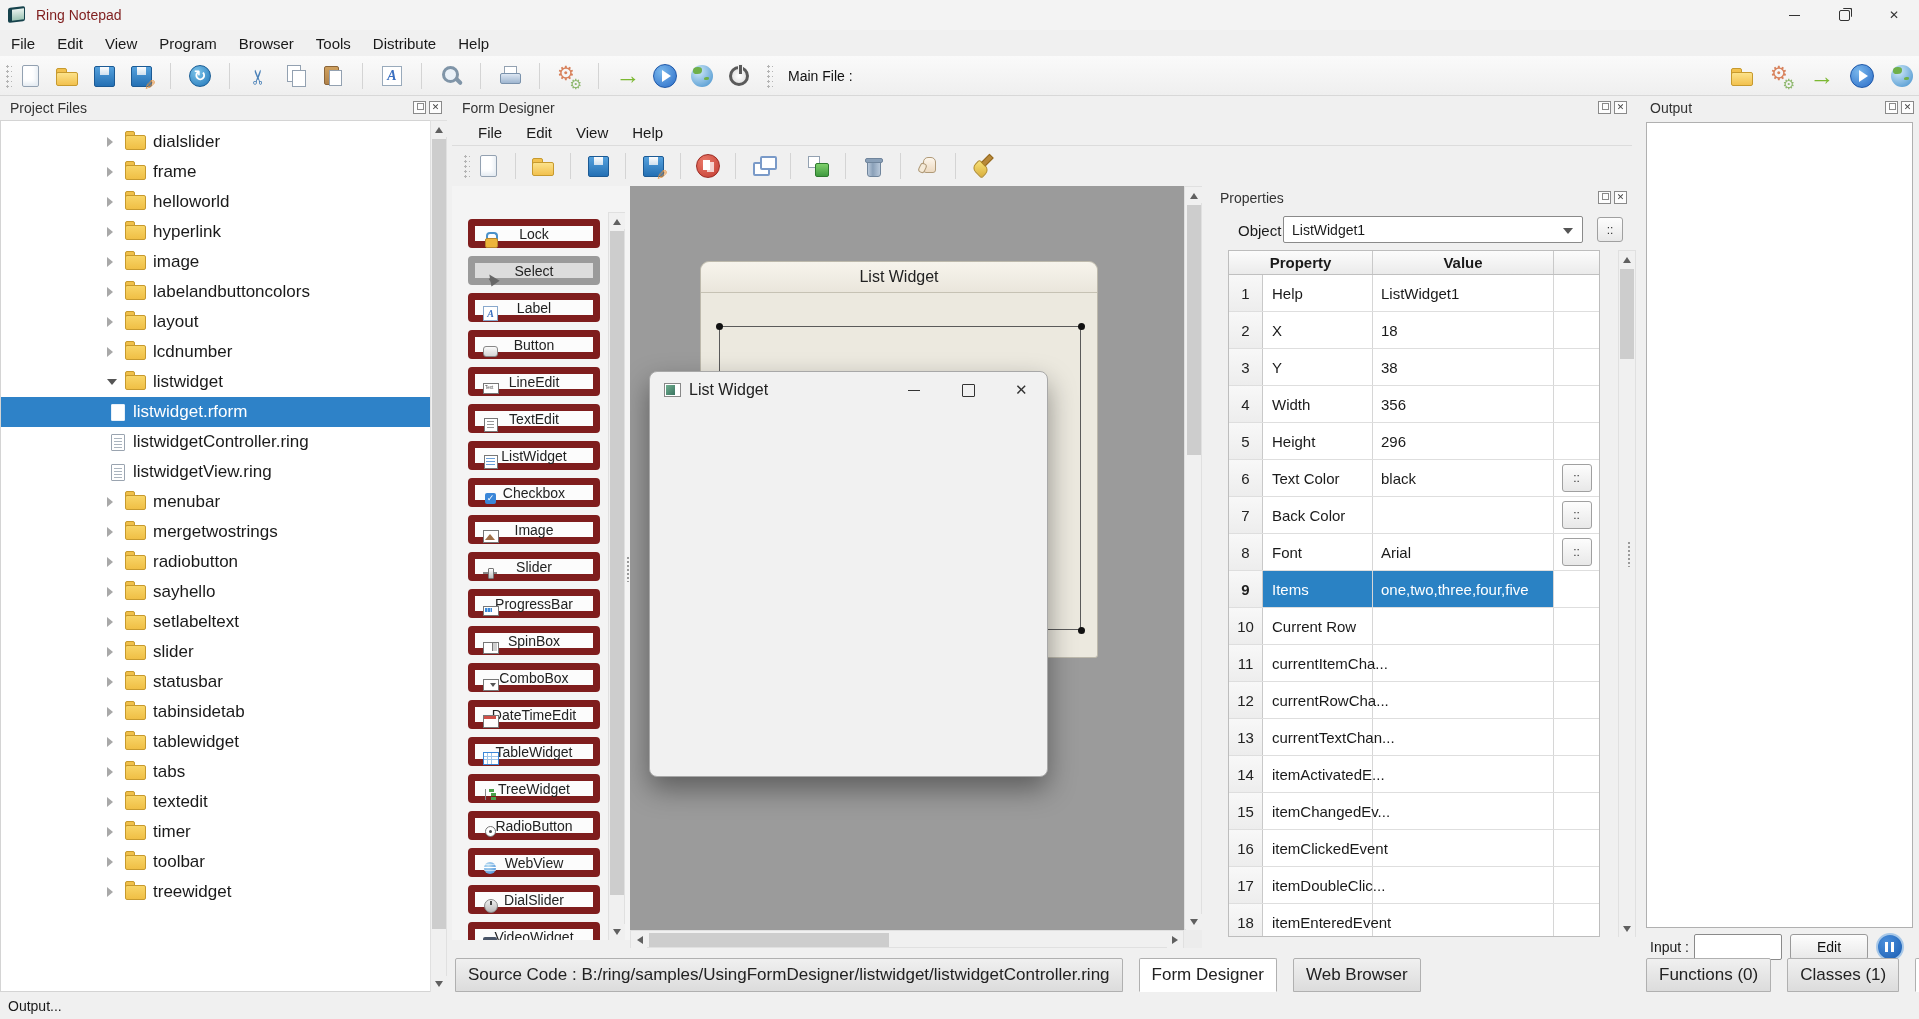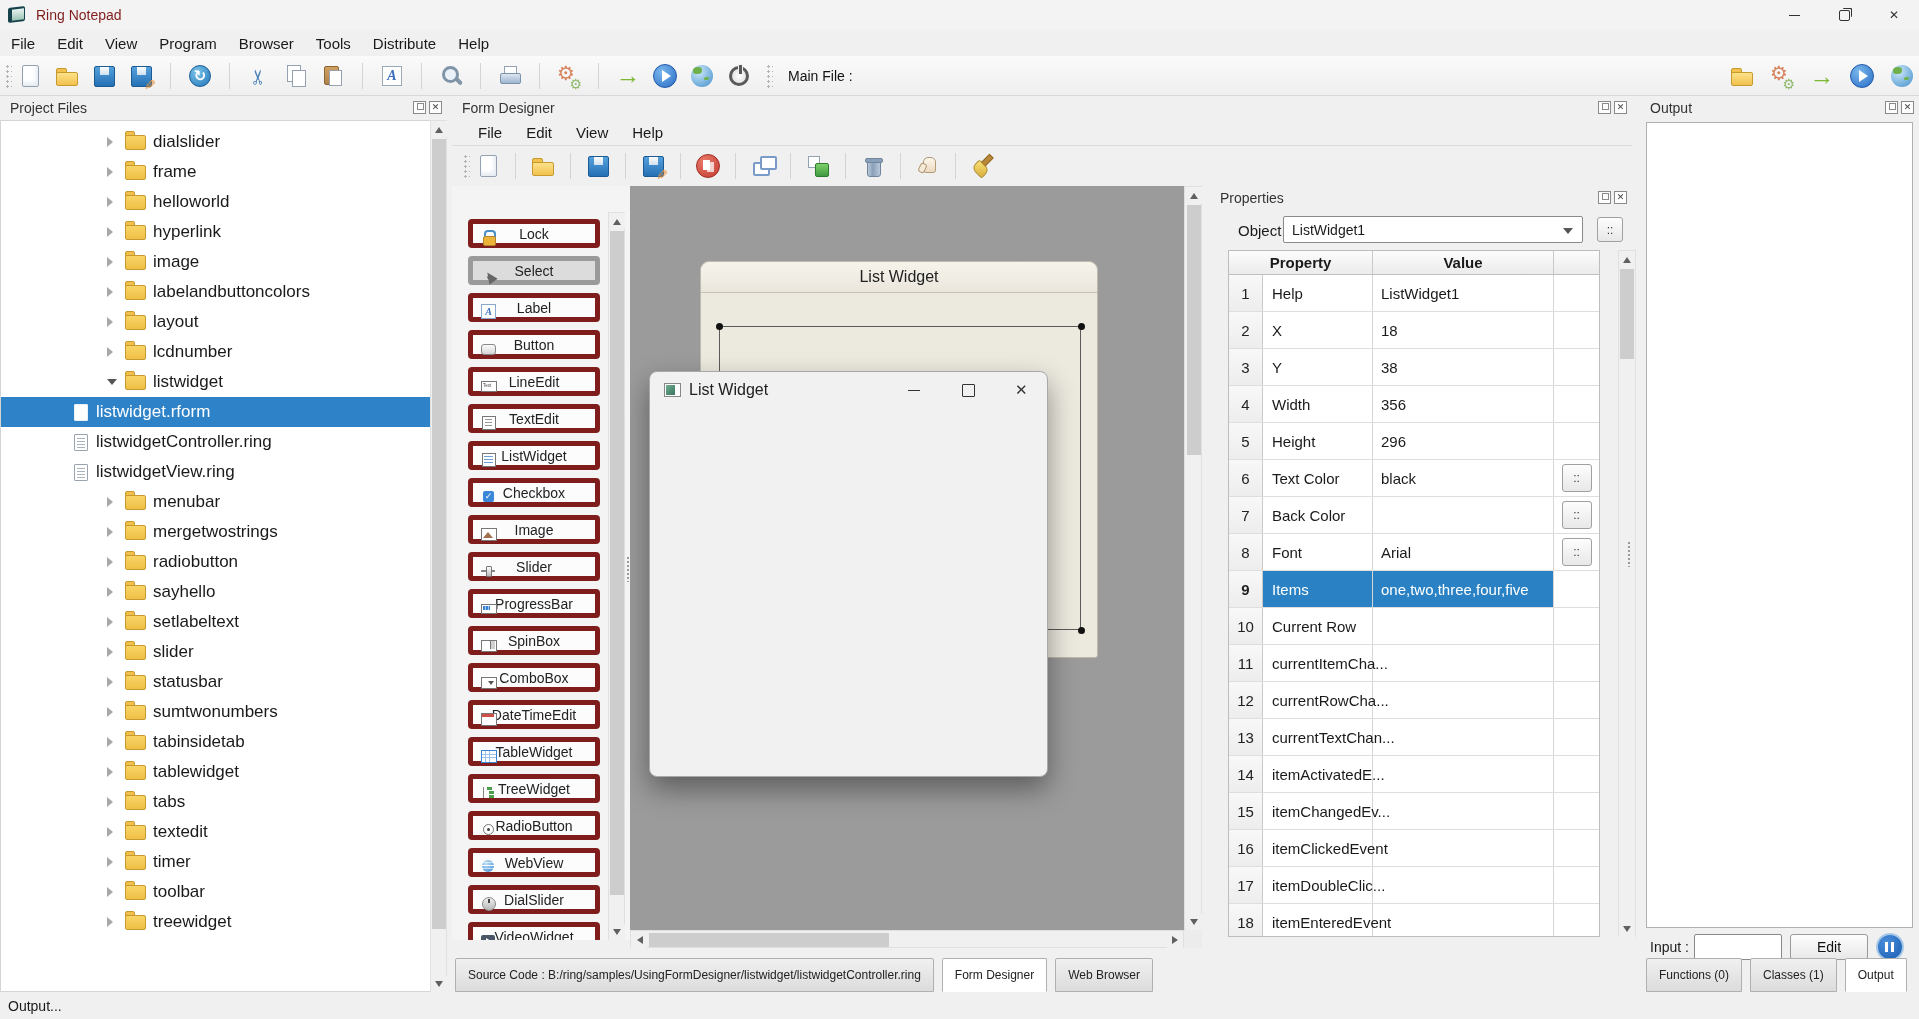--- a/index.html
+++ b/index.html
@@ -90,21 +90,21 @@
   .sarr.up::before{border-bottom:6px solid #606060;top:2px;}
   .sarr.down::before{border-top:6px solid #606060;}
   .sarr.left::before{border-right:6px solid #606060;left:2px;top:4px;}
   .sarr.right::before{border-left:6px solid #606060;top:4px;left:5px;}
   .sthumb{position:absolute;background:#cdcdcd;}
 
   
   .panel-left{position:absolute;left:0;top:96px;width:447px;height:896px;background:#f0f0f0;}
   .tree{position:absolute;left:0;top:24px;width:447px;height:872px;background:#fff;border:1px solid #d4d4d4;overflow:hidden;padding-top:6px;}
   .trow{height:30px;display:flex;align-items:center;font-size:17px;position:relative;padding-left:106px;}
-  .trow.file{padding-left:73px;}
+  .trow.file{padding-left:110px;}
   .tree-arrow{width:18px;flex:none;display:flex;align-items:center;}
   .tree-arrow::before{content:"";border-top:5px solid transparent;border-bottom:5px solid transparent;border-left:6px solid #a8a8a8;}
   .tree-arrow.exp::before{border-left:5px solid transparent;border-right:5px solid transparent;border-top:6px solid #555;border-bottom:none;}
   .tf-folder{width:20px;height:14px;flex:none;position:relative;margin-right:8px;}
   .tf-folder::before{content:"";position:absolute;left:0;top:-4px;width:8px;height:5px;background:#f0c04a;border:1px solid #c79a2e;border-radius:2px 2px 0 0;}
   .tf-folder::after{content:"";position:absolute;left:0;top:0;width:19px;height:13px;background:linear-gradient(#f8d568,#f0bf45);border:1px solid #c79a2e;border-radius:2px;}
   .tf-page,.tf-doc{width:14px;height:17px;flex:none;background:#fff;border:1px solid #9aa4b0;border-radius:1px;margin-right:8px;position:relative;}
   .tf-doc::before{content:"";position:absolute;left:2px;top:3px;right:2px;height:10px;background:repeating-linear-gradient(#aab4be 0 1px,transparent 1px 3px);}
   .trow.sel{background:#2e82c8;color:#fff;}
   .trow.sel .tf-page{border-color:#e8f0f8;}
@@ -112,21 +112,21 @@
   
   .fd-area{position:absolute;left:452px;top:96px;width:1180px;height:896px;background:#f0f0f0;}
   .fd-menubar{position:absolute;left:0;top:24px;width:1180px;height:26px;display:flex;align-items:center;padding-left:14px;border-bottom:1px solid #dcdcdc;}
   .fd-menubar .menu-item{padding:0 12px;}
   .fd-toolbar{position:absolute;left:0;top:50px;width:1180px;height:40px;display:flex;align-items:center;padding-left:6px;}
   .fd-toolbar .ticons{gap:9px;}
 
   .toolbox{position:absolute;left:0;top:90px;width:178px;height:754px;background:#f4f4f4;overflow:hidden;}
   .toolbox-head{position:absolute;left:0;top:90px;width:178px;height:24px;}
   .tool-list{position:absolute;left:16px;top:33px;width:132px;}
-  .tool-btn{height:29px;margin-bottom:8px;background:#fcfcfc;border:5px solid #7f1d1d;border-radius:4px;position:relative;display:flex;align-items:center;justify-content:center;font-size:14px;color:#222;}
+  .tool-btn{height:29px;margin-bottom:8px;background:#fcfcfc;border:7px solid #7f1d1d;border-radius:4px;position:relative;display:flex;align-items:center;justify-content:center;font-size:14px;color:#222;}
   .tool-btn.active{background:#dcdcdc;border-color:#9a9a9a;}
   .tool-btn .mi{position:absolute;left:8px;top:6px;}
   .mi{width:15px;height:15px;position:relative;flex:none;}
 
   .m-lock::before{content:"";position:absolute;left:3px;top:0;width:8px;height:7px;border:2px solid #4a90c8;border-bottom:none;border-radius:4px 4px 0 0;}
   .m-lock::after{content:"";position:absolute;left:2px;top:6px;width:11px;height:8px;background:#edb43a;border:1px solid #b8862a;border-radius:2px;}
   .m-cursor::before{content:"";position:absolute;left:3px;top:0;border:5px solid transparent;border-bottom:11px solid #666;transform:rotate(-35deg);}
   .m-cursor::after{content:"";position:absolute;left:7px;top:9px;width:2px;height:5px;background:#666;transform:rotate(-35deg);}
   .m-label{background:#fff;border:1px solid #88a8cc;}
   .m-label::before{content:"A";position:absolute;inset:0;display:flex;align-items:center;justify-content:center;font:italic bold 10px "Liberation Serif","DejaVu Serif",serif;color:#3a6fc0;}
@@ -211,21 +211,21 @@
   .outpanel{position:absolute;left:1640px;top:96px;width:279px;height:896px;background:#f0f0f0;}
   .console{position:absolute;left:6px;top:26px;width:267px;height:806px;background:#fff;border:1px solid #b0b0b0;}
   .inrow{position:absolute;left:0;top:837px;width:279px;height:28px;display:flex;align-items:center;font-size:14px;}
   .in-label{margin-left:10px;}
   .in-box{position:absolute;left:54px;top:1px;width:88px;height:26px;border:1px solid #8a8a8a;border-radius:2px;background:#fff;font-size:14px;padding:0 5px;font-family:inherit;}
   .send-btn{position:absolute;left:150px;top:1px;width:78px;height:26px;background:linear-gradient(#fdfdfd,#e8e8e8);border:1px solid #9a9a9a;border-radius:3px;font-size:14px;font-family:inherit;color:#111;}
   .pause-btn{position:absolute;left:236px;top:0;width:28px;height:28px;border-radius:50%;background:radial-gradient(circle at 35% 30%,#4a8fdc,#1a5cb0);border:2px solid #a8c8e8;}
   .pause-btn::before{content:"";position:absolute;left:7px;top:7px;width:3px;height:10px;background:#fff;box-shadow:6px 0 #fff;}
 
   .tabs-row{position:absolute;display:flex;align-items:flex-end;height:29px;}
-  .btab{height:26px;padding:16px 12px;display:flex;align-items:center;background:linear-gradient(#f0f0f0,#dcdcdc);border:1px solid #b0b0b0;font-size:12px;color:#222;border-radius:2px 2px 0 0;margin-right:8px;white-space:nowrap;}
+  .btab{height:26px;padding:16px 12px;display:flex;align-items:center;background:linear-gradient(#f0f0f0,#dcdcdc);border:1px solid #b0b0b0;font-size:17px;color:#222;border-radius:2px 2px 0 0;margin-right:16px;white-space:nowrap;}
   .btab.active{background:#fff;height:29px;border-bottom:1px solid #fff;}
 
   .statusbar{position:absolute;left:0;top:992px;width:1919px;height:27px;background:#f0f0f0;display:flex;align-items:center;font-size:14px;}
   .statusbar span{margin-left:8px;}
   .vsplit-dots{position:absolute;width:4px;height:26px;background-image:radial-gradient(circle,#9a9a9a 1px,transparent 1.3px);background-size:4px 4px;}
 </style>
 </head>
 <body>
 
 <div class="screen">
@@ -386,25 +386,20 @@
           <span class="tlabel">slider</span>
         </div>
         <div class="trow">
           <span class="tree-arrow"></span>
           <span class="tf-folder"></span>
           <span class="tlabel">statusbar</span>
         </div>
         <div class="trow">
           <span class="tree-arrow"></span>
           <span class="tf-folder"></span>
-          <span class="tlabel">sumtwonumbers</span>
-        </div>
-        <div class="trow">
-          <span class="tree-arrow"></span>
-          <span class="tf-folder"></span>
           <span class="tlabel">tabinsidetab</span>
         </div>
         <div class="trow">
           <span class="tree-arrow"></span>
           <span class="tf-folder"></span>
           <span class="tlabel">tablewidget</span>
         </div>
         <div class="trow">
           <span class="tree-arrow"></span>
           <span class="tf-folder"></span>

